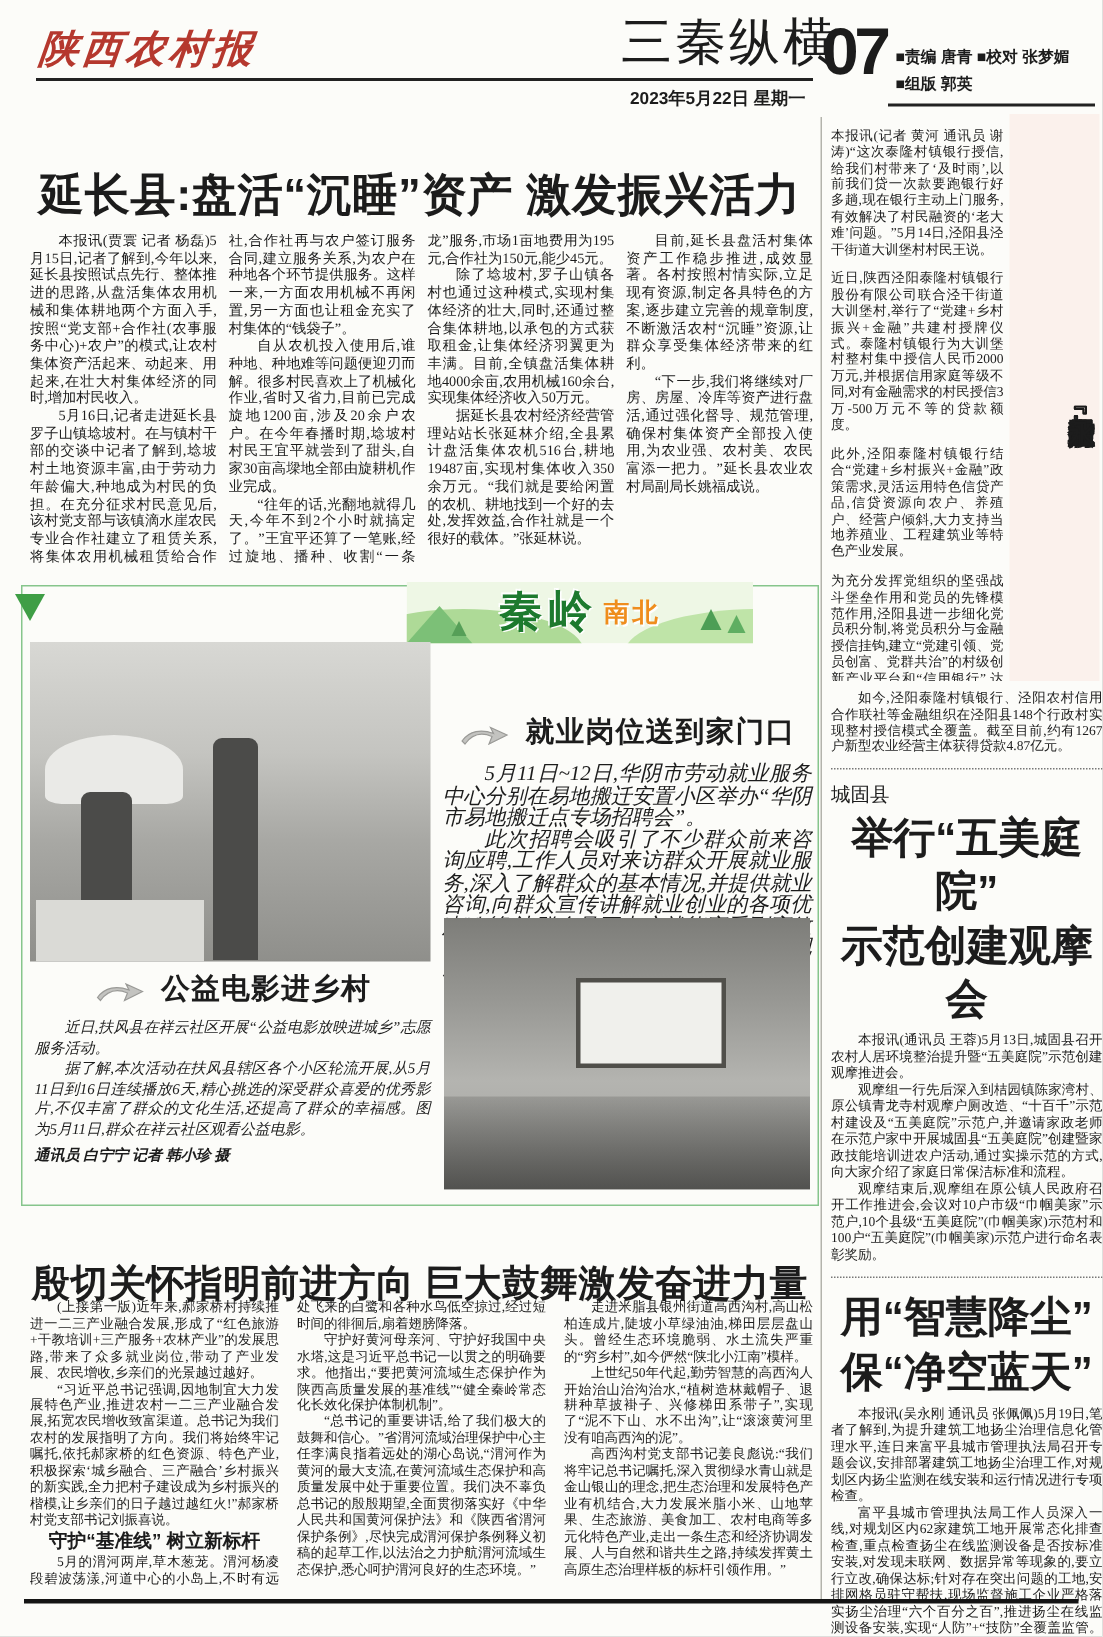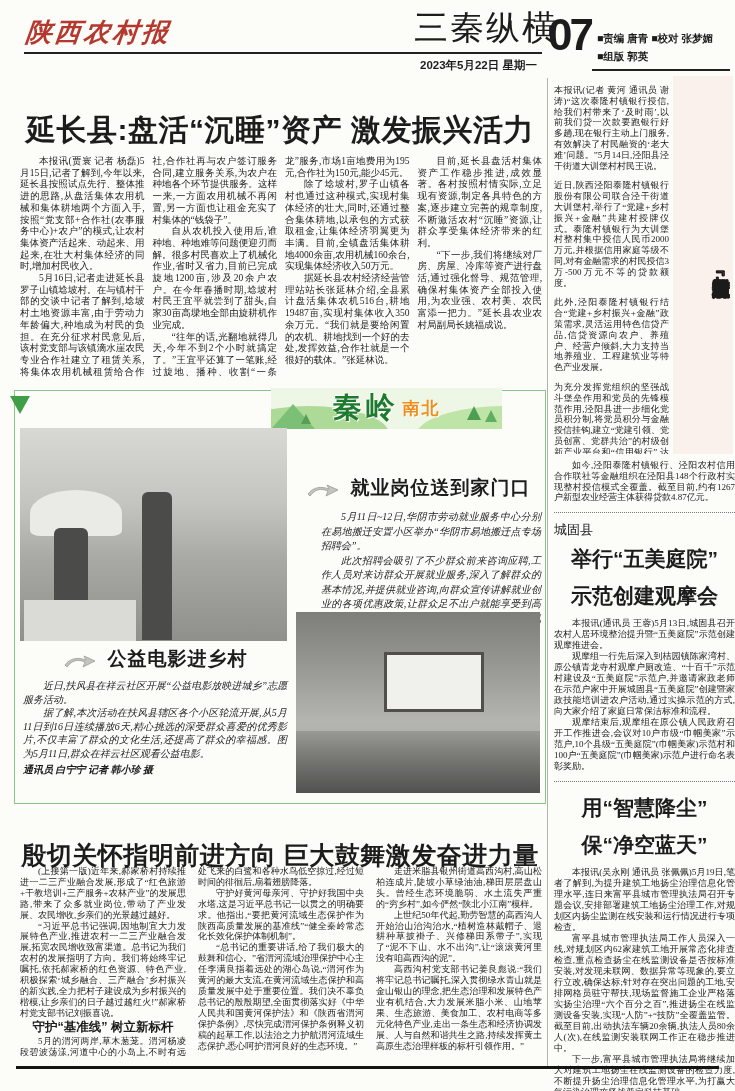--- a/index.html
+++ b/index.html
@@ -36,21 +36,21 @@
   .jy-row { display:flex; }
   .jy-body { width:115px; height:378px; overflow:hidden;
              font-size:9px; line-height:10.8px; text-align:justify; }
   .jy-title { margin-left:4px; width:56px; height:366px; overflow:hidden;
               writing-mode:vertical-rl; text-orientation:upright;
               font-size:18px; font-weight:900; background:#fbf1ec;
               padding:6px 2px; line-height:1.2; text-align:center; }
   .jy-close { margin:6px 0 0 0; font-size:9px; line-height:10.8px; text-align:justify; text-indent:2em; }
   .dotted { border-top:1.5px dotted #777; margin:9px 0 8px 0; height:0; }
   .cg-kicker { font-size:13px; font-weight:normal; }
-  .rail h2 { margin:2px 0 0 0; text-align:center; font-size:21px; font-weight:900; line-height:35px; }
+  .rail h2 { margin:2px 0 0 0; text-align:center; font-size:28px; font-weight:900; line-height:35px; }
   .rail .body-text { margin-top:5px; font-size:9px; line-height:11px; text-align:justify; overflow:hidden; }
   .fp-kicker { text-align:center; font-size:13.5px; font-weight:900; margin-top:2px; }
   .bottom-rule { left:16px; top:1066px; width:703px; height:3px; background:#141414; }
 
   
   .green-box { left:14px; top:390px; width:530px; height:412px; border:1.5px solid #86c58c; }
   .green-pin { position:absolute; left:-5px; top:5px; width:0; height:0;
                border-left:10px solid transparent; border-right:10px solid transparent;
                border-top:18px solid #3f9e46; }
   .banner { position:absolute; left:256px; top:-3px; width:231px; height:41px; overflow:hidden; }
@@ -72,22 +72,22 @@
   .photo-movie { left:281px; top:221px; width:244px; height:181px;
     background:linear-gradient(180deg,#7d7d79 0%,#999995 32%,#b4b4b0 60%,#a1a19d 100%); }
   .ph-screen { position:absolute; left:88px; top:40px; width:94px; height:54px;
                background:#f0f0ec; border:3px solid #504f4a; }
   .ph-crowd { position:absolute; left:0; bottom:0; width:100%; height:62px;
               background:linear-gradient(180deg,rgba(55,55,53,0.2),rgba(55,55,53,0.75)); }
 
   .art-title { display:flex; align-items:flex-end; justify-content:center; gap:9px; }
   .art-title h3 { margin:0; font-size:19px; font-weight:900; letter-spacing:1px; }
   .jobs { position:absolute; left:280px; top:84px; width:246px; }
-  .jobs .body-text { margin-top:9px; font-size:10px; line-height:14.5px;
-                     font-style:italic; text-align:justify;margin-left:26px; }
+  .jobs .body-text { margin-top:9px; font-size:14px; line-height:14.5px;
+                     font-style:italic; text-align:justify; }
   .movie { position:absolute; left:8px; top:255px; width:264px; }
   .movie .body-text { margin-top:7px; font-size:10px; line-height:13.5px;
                       font-style:italic; text-align:justify; }
   .movie-byline { text-align:left; padding-right:14px; font-style:italic;
                   font-size:10px; font-weight:bold; margin-top:3px; }
 
   
   .bottom-head { left:18px; top:818px; width:524px; text-align:center;
                  font-size:25px; font-weight:900; letter-spacing:0.5px; }
   .bottom-cols { left:20px; top:866px; width:522px; height:196px;

